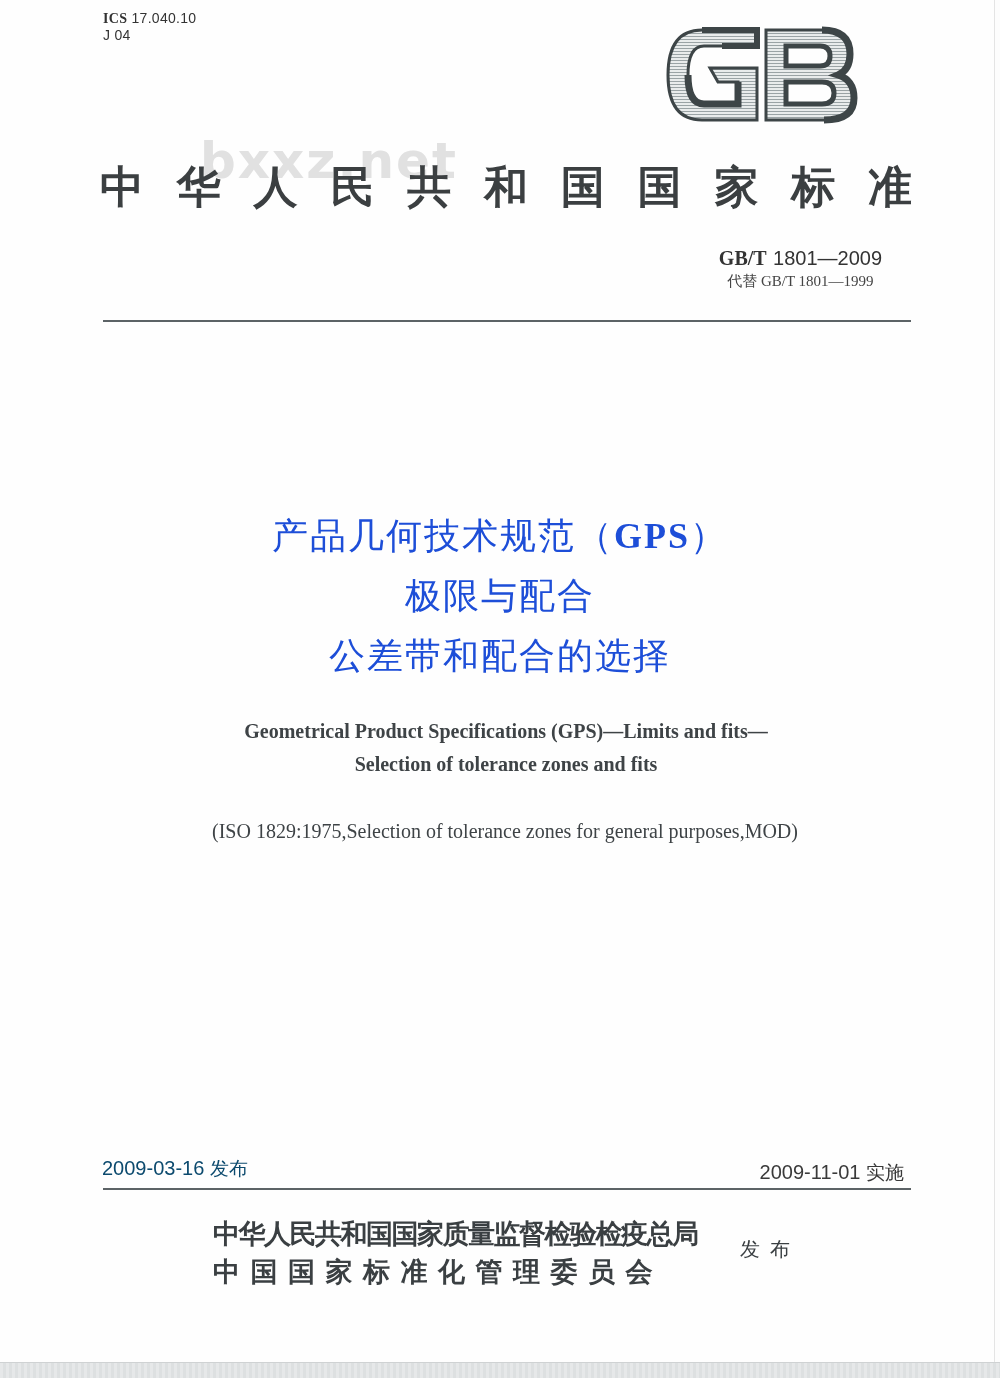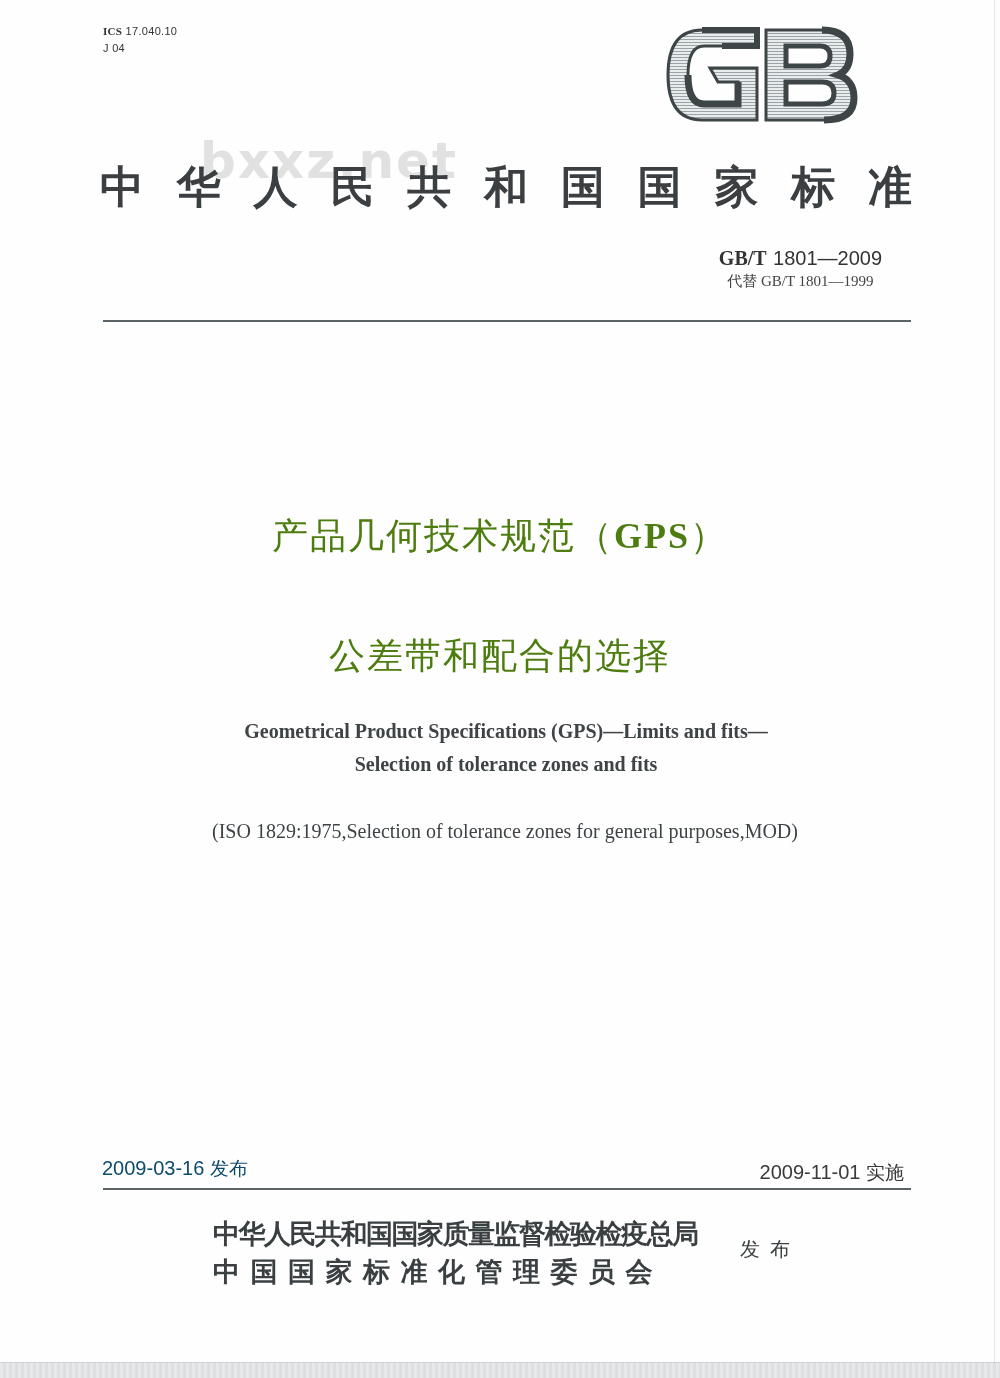--- a/index.html
+++ b/index.html
@@ -2,36 +2,36 @@
 <html><head>
 <meta charset="utf-8">
 <style>
   html, body { margin:0; padding:0; }
   body { width:1000px; height:1378px; background:#fdfdfd; position:relative; overflow:hidden;
          font-family:"DejaVu Serif", serif; color:#3a3f42; }
   .page { position:absolute; left:0; top:0; width:994px; height:1362px; background:#fefefe;
           border-right:1px solid #e4e4e4; border-bottom:1px solid #dcdcdc; }
   .bottom-strip { position:absolute; left:0; top:1362px; width:1000px; height:16px;
           background:repeating-linear-gradient(90deg,#e6e8e9 0 3px,#dde0e1 3px 6px); border-top:1px solid #cfd2d3; }
-  .ics { position:absolute; left:103px; top:10px; font-family:"Liberation Sans", sans-serif; font-size:11px;
-         line-height:17px; color:#333; letter-spacing:0.3px;margin-top:13px; }
+  .ics { position:absolute; left:103px; top:10px; font-family:"Liberation Sans", sans-serif; font-size:14px;
+         line-height:17px; color:#333; letter-spacing:0.3px; }
   .ics .b { font-family:"Liberation Serif", serif; font-weight:bold; }
   .logo { position:absolute; left:662px; top:24px; width:198px; height:102px; }
   .national { position:absolute; left:100px; top:158px; width:812px; display:flex; justify-content:space-between;
               font-family:"DejaVu Serif", serif; font-weight:bold; font-size:44px; color:#3b3f41; letter-spacing:0; }
   .watermark { position:absolute; left:200px; top:132px; font-family:"DejaVu Sans", sans-serif; font-weight:bold;
                font-size:50px; color:rgba(200,200,200,0.55); letter-spacing:2px; }
   .std-num { position:absolute; right:112px; top:246px; text-align:center; }
   .std-num .main { font-size:20px; color:#333; }
   .std-num .main .gb { font-family:"Liberation Serif", serif; font-weight:bold; }
   .std-num .main .n { font-family:"Liberation Sans", sans-serif; }
   .std-num .rep { font-family:"Liberation Serif", serif; font-size:15px; color:#444; margin-top:2px; }
   .rule { position:absolute; left:103px; width:808px; height:2px; background:#5c6366; }
   .title-cn { position:absolute; left:0; width:1000px; text-align:center; font-family:"DejaVu Sans", sans-serif;
-              font-size:36px; color:#4d7c0f; letter-spacing:2px; }
+              font-size:36px; color:#1d4ed8; letter-spacing:2px; }
   .title-cn .gps { font-family:"Liberation Serif", serif; font-weight:bold; }
   .title-en { position:absolute; left:0; width:1012px; text-align:center; font-family:"Liberation Serif", serif;
               font-weight:bold; font-size:20px; color:#3e4346; }
   .iso { position:absolute; left:0; width:1010px; text-align:center; font-family:"Liberation Serif", serif;
          font-size:20px; color:#3e4346; }
   .date-l { position:absolute; left:102px; top:1156px; font-family:"Liberation Sans", sans-serif; font-size:20px; color:#0c4a6e; }
   .date-r { position:absolute; right:90px; top:1160px; font-family:"Liberation Sans", sans-serif; font-size:20px; color:#3a3a3a; }
   .date-l .cn, .date-r .cn { font-family:"DejaVu Sans", sans-serif; font-size:19px; }
   .issuer { position:absolute; left:213px; top:1216px; font-family:"DejaVu Serif", serif; font-weight:bold; color:#3a3f42; }
   .issuer .l1 { font-size:27px; letter-spacing:-1.5px; white-space:nowrap; }
@@ -90,20 +90,21 @@
   </div>
 
   <div class="std-num">
     <div class="main"><span class="gb">GB/T</span>&nbsp;<span class="n">1801—2009</span></div>
     <div class="rep">代替 GB/T 1801—1999</div>
   </div>
 
   <div class="rule" style="top:320px;"></div>
 
   <div class="title-cn" style="top:512px;"><span>产品几何技术规范（</span><span class="gps">GPS</span><span>）</span></div>
+  <div class="title-cn" style="top:572px;">极限与配合</div>
   <div class="title-cn" style="top:632px;">公差带和配合的选择</div>
 
   <div class="title-en" style="top:720px;">Geometrical Product Specifications (GPS)—Limits and fits—</div>
   <div class="title-en" style="top:753px;">Selection of tolerance zones and fits</div>
 
   <div class="iso" style="top:820px;">(ISO 1829:1975,Selection of tolerance zones for general purposes,MOD)</div>
 
   <div class="date-l"><span>2009-03-16</span> <span class="cn">发布</span></div>
   <div class="date-r"><span>2009-11-01</span> <span class="cn">实施</span></div>
 

